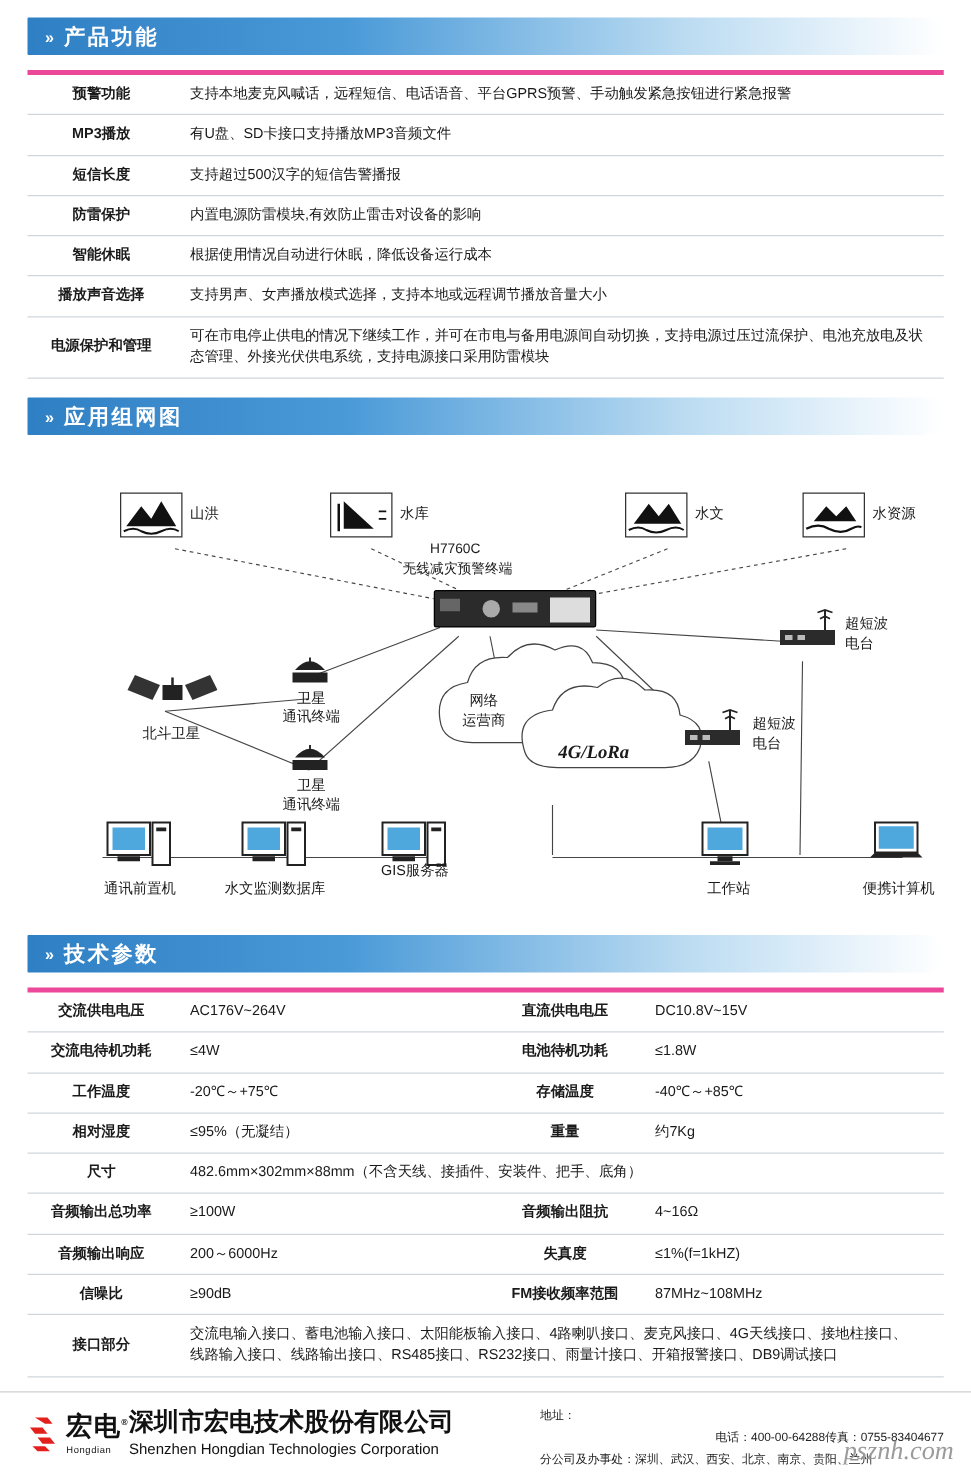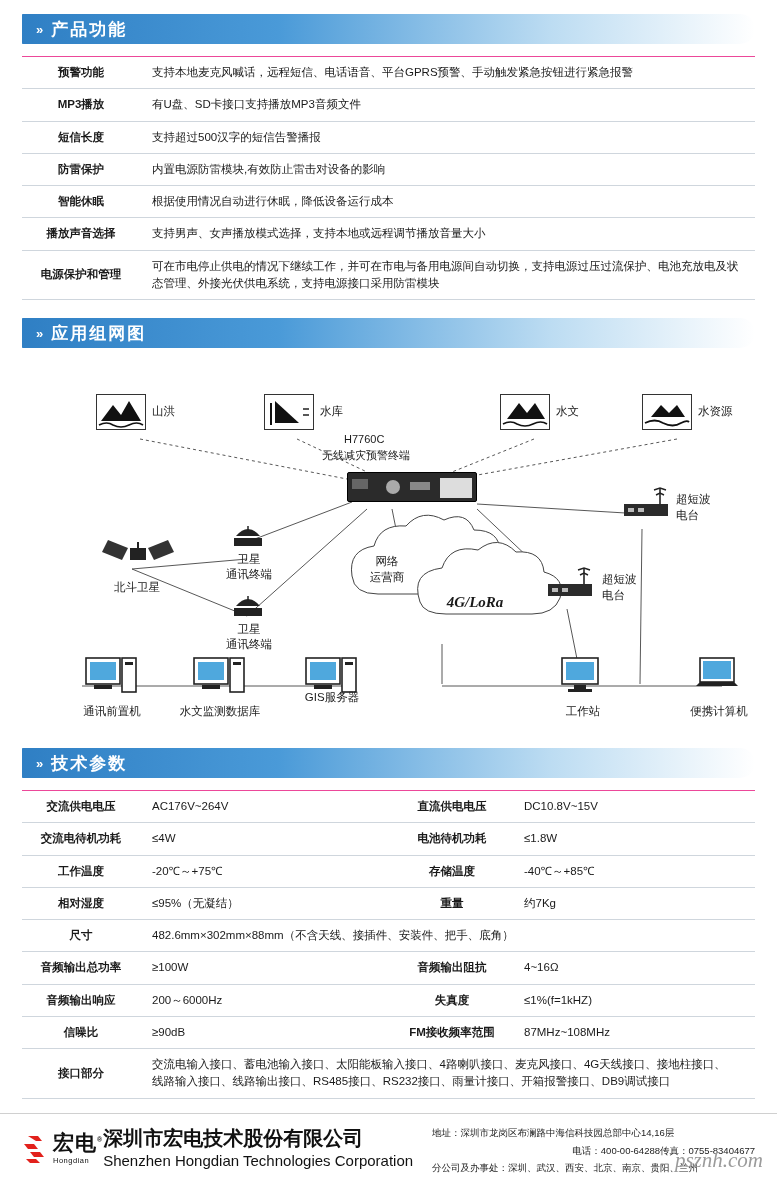--- a/index.html
+++ b/index.html
@@ -45,21 +45,21 @@
     width: 733px;
     border-collapse: collapse;
     font-size: 11.5px;
   }
   .tbl td {
     border-bottom: 1px solid #cfd6dd;
     padding: 7px 6px;
     vertical-align: middle;
     line-height: 1.5;
   }
-  .tbl tr:first-child td { border-top: 1px solid #ec4899; }
+  .tbl tr:first-child td { border-top: 4px solid #ec4899; }
   .tbl td.k {
     font-weight: bold;
     text-align: center;
     white-space: nowrap;
   }
   .tbl td.v { padding-left: 12px; }
 
   
   .feat td.k { width: 118px; }
 
@@ -106,21 +106,21 @@
     width: 26px; height: 30px;
     position: relative;
     margin-right: 5px;
   }
   .logo-cn {
     font-size: 21px; font-weight: bold; color:#111; letter-spacing:1px; line-height:1;
   }
   .logo-en { font-size: 7.5px; color:#111; letter-spacing:0.5px; margin-top:3px; }
   .logo-reg { font-size:7px; vertical-align: super; }
   .company-cn { font-size: 20px; font-weight: bold; color:#111; letter-spacing:0px; line-height:1; }
-  .company-en { font-size: 15px; color:#111; letter-spacing:0px; margin-top:4px; }
+  .company-en { font-size: 12px; color:#111; letter-spacing:0px; margin-top:4px; }
   .contact {
     position:absolute; left: 432px; top: 10px;
     font-size: 9.5px; color:#222; line-height: 1.85;
   }
   .contact .row { display: flex; }
   .contact .c1 { width: 228px; text-align: right; }
   .watermark {
     position:absolute; right: 14px; top: 34px;
     font-size: 21px; color:#9b9b9b; font-style: italic;
     font-family: "Liberation Serif", serif;
@@ -447,21 +447,20 @@
       </div>
       <div style="margin-left:0;">
         <div class="company-cn">深圳市宏电技术股份有限公司</div>
         <div class="company-en">Shenzhen Hongdian Technologies Corporation</div>
       </div>
     </div>
 
     <div class="contact">
       <div class="row">
         <span>地址：</span>
-        <span>深圳市龙岗区布澜路中海信科技园总部中心14,16层</span>
       </div>
       <div class="row">
         <span class="c1"><span>电话：</span><span>400-00-64288</span></span>
         <span>传真：</span>
         <span>0755-83404677</span>
       </div>
       <div class="row">
         <span>分公司及办事处：</span>
         <span>深圳、武汉、西安、北京、南京、贵阳、兰州</span>
       </div>

